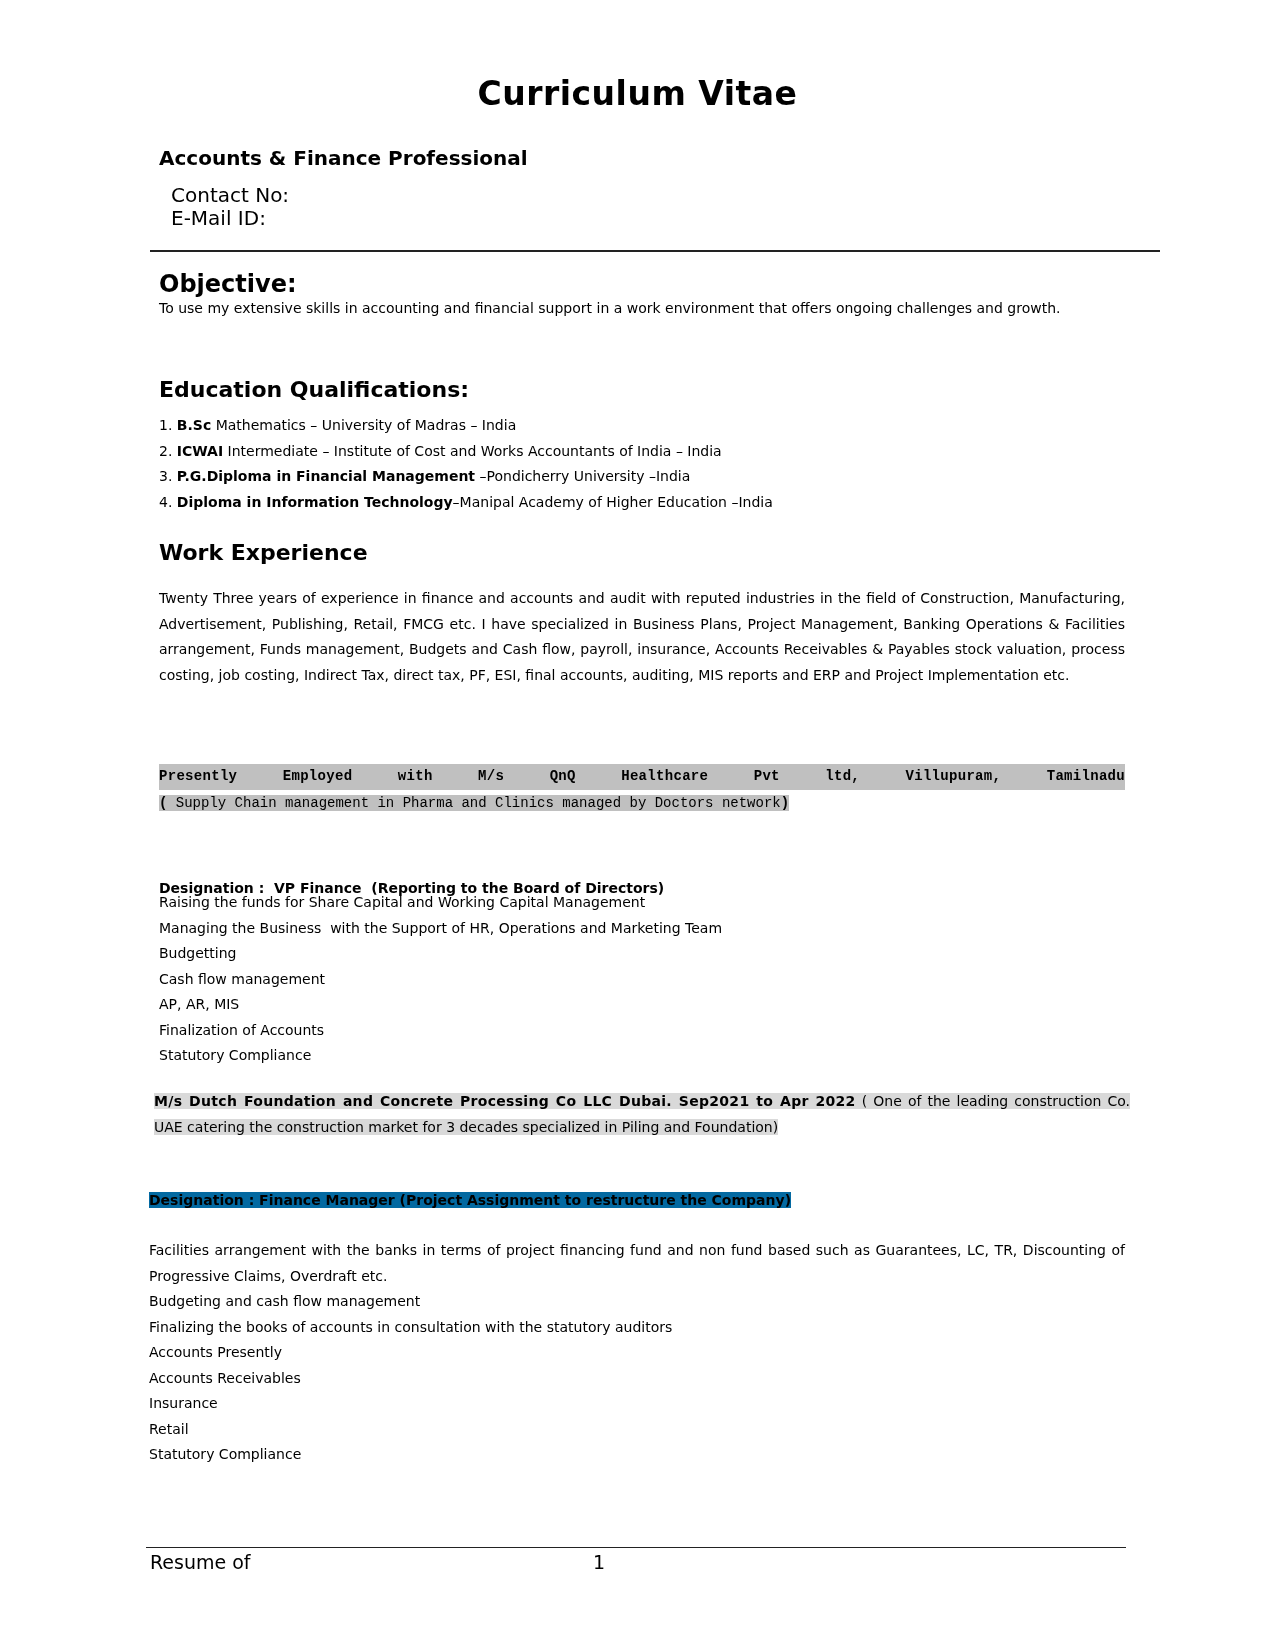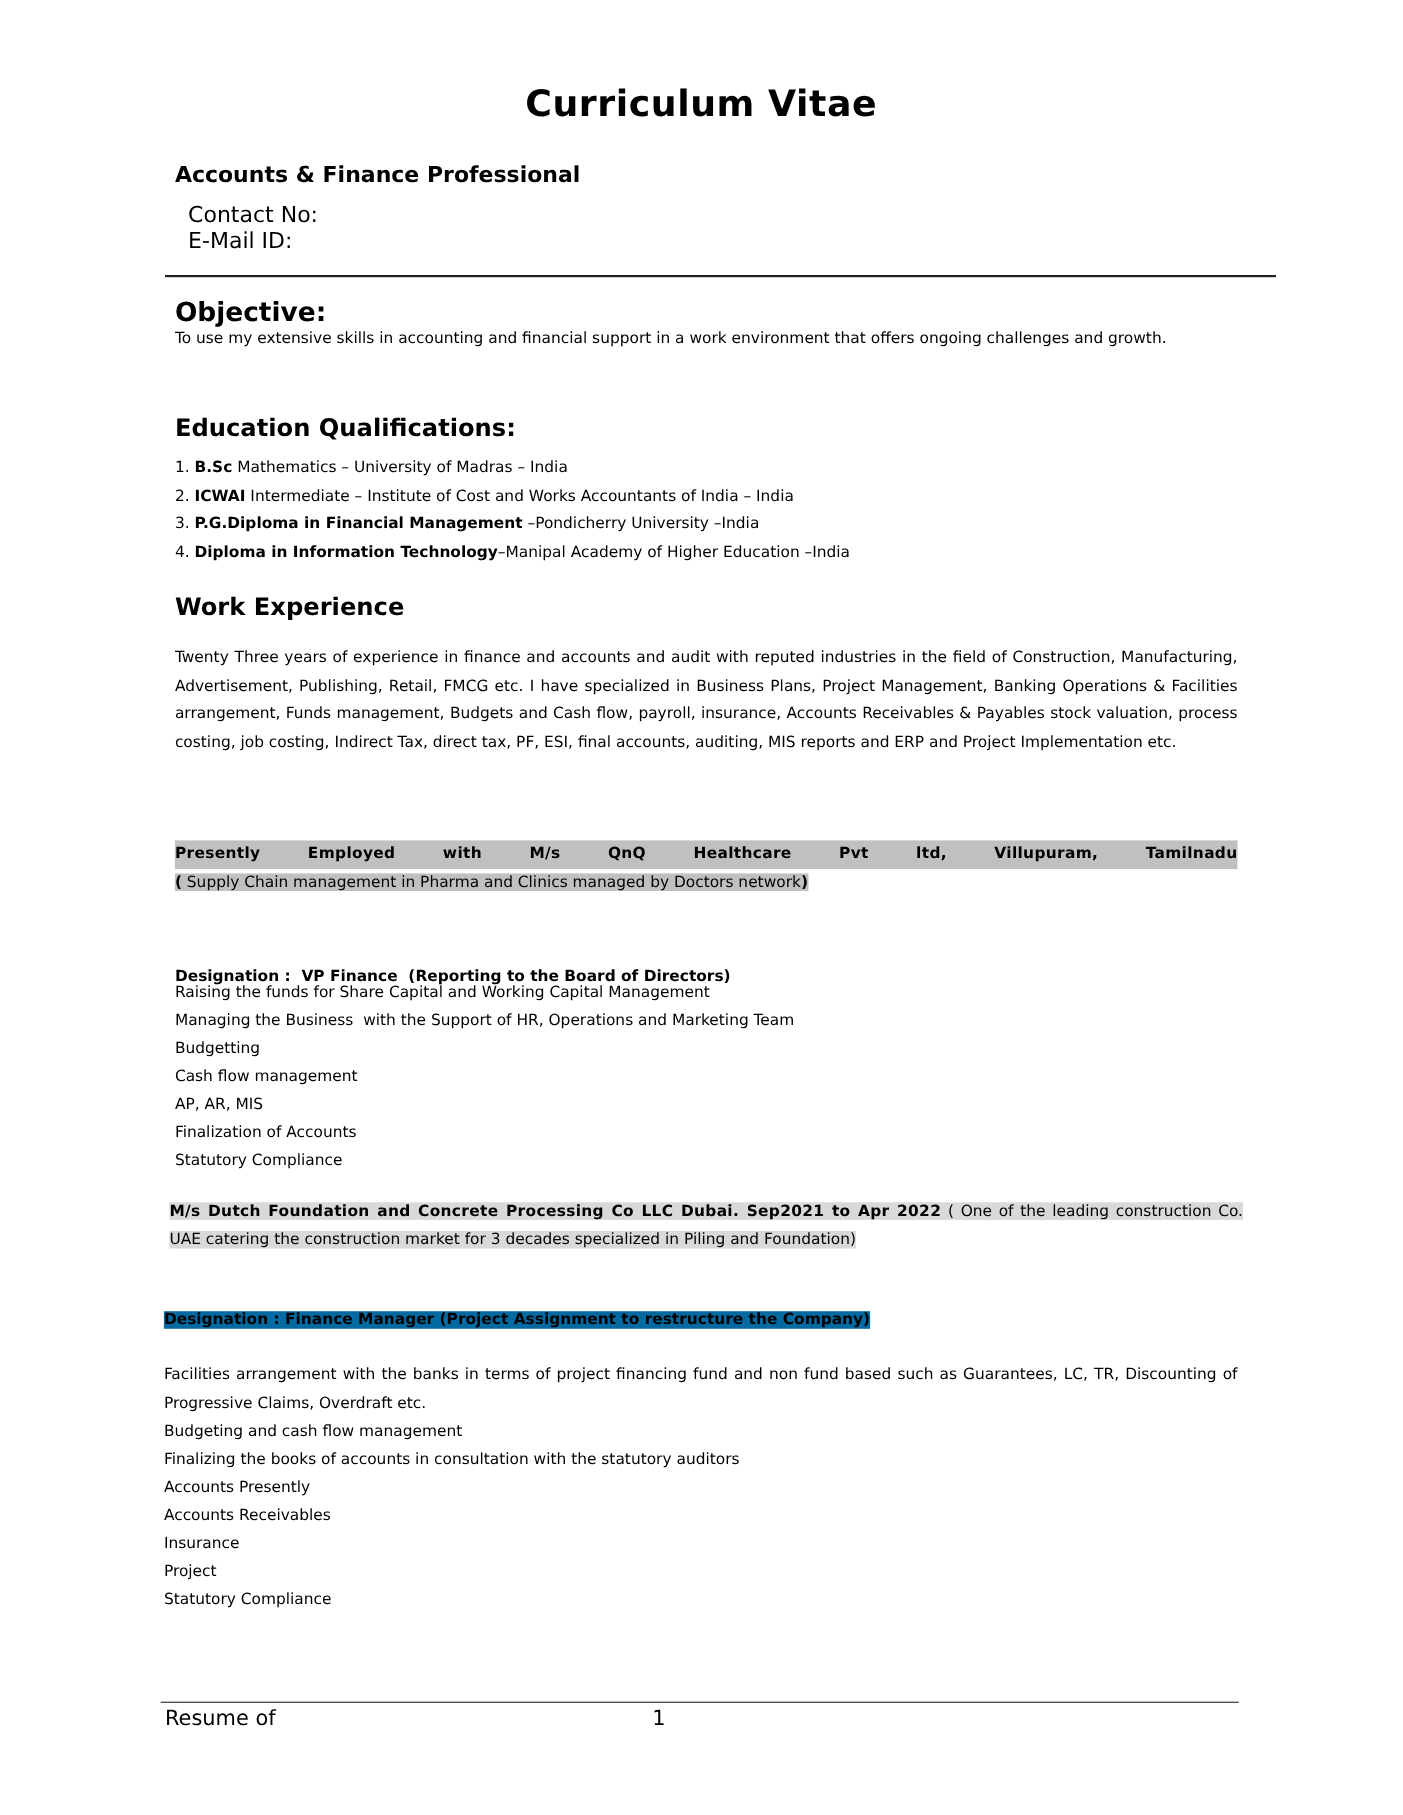--- a/index.html
+++ b/index.html
@@ -11,21 +11,21 @@
     .subtitle { left: 159px; top: 146px; font-weight: bold; font-size: 20px; }
     .contact { left: 159px; font-size: 20px; line-height: 23px; margin-left: 12px; }
     .hr-top { left: 150px; top: 250px; width: 1010px; height: 0; border-top: 2px solid #222; }
     .h-obj { left: 159px; top: 270px; font-weight: bold; font-size: 24px; }
     .body { font-size: 14px; line-height: 25.5px; }
     .just { text-align: justify; text-align-last: left; }
     .h-sec { font-weight: bold; font-size: 22px; }
     .edu-list { left: 159px; top: 413px; width: 960px; }
     .edu-list div { white-space: nowrap; }
     .blk { left: 159px; width: 966px; }
-    .hl-dark { background: #c0c0c0; }
+    .hl-dark { background: #c0c0c0; font-family: Liberation Mono, monospace; }
     .hl-light { background: #d9d9d9; }
     .b { font-weight: bold; }
     .lines div { white-space: nowrap; }
     .footer-rule { left: 146px; top: 1547px; width: 980px; border-top: 1.5px solid #222; }
     .footer-left { left: 150px; top: 1551px; font-size: 19px; }
     .footer-page { left: 593px; top: 1551px; font-size: 19px; }
   </style>
 </head>
 <body>
 
@@ -74,21 +74,21 @@
   </div>
   <div class="abs body b" style="left:149px; top:1188px;"><span class="hl-light" style="background: #0369a1;">Designation : Finance Manager (Project Assignment to restructure the Company)</span></div>
 
   <div class="abs body" style="left:149px; top:1238px; width:976px;">
     <div class="just">Facilities arrangement with the banks in terms of project financing fund and non fund based such as Guarantees, LC, TR, Discounting of Progressive Claims, Overdraft etc.</div>
     <div>Budgeting and cash flow management</div>
     <div>Finalizing the books of accounts in consultation with the statutory auditors</div>
     <div>Accounts Presently</div>
     <div>Accounts Receivables</div>
     <div>Insurance</div>
-    <div>Project</div>
+    <div>Retail</div>
     <div>Statutory Compliance</div>
   </div>
 
   <div class="abs footer-rule"></div>
   <div class="abs footer-left">Resume of</div>
   <div class="abs footer-page">1</div>
 
 </div>
 
 </body></html>

